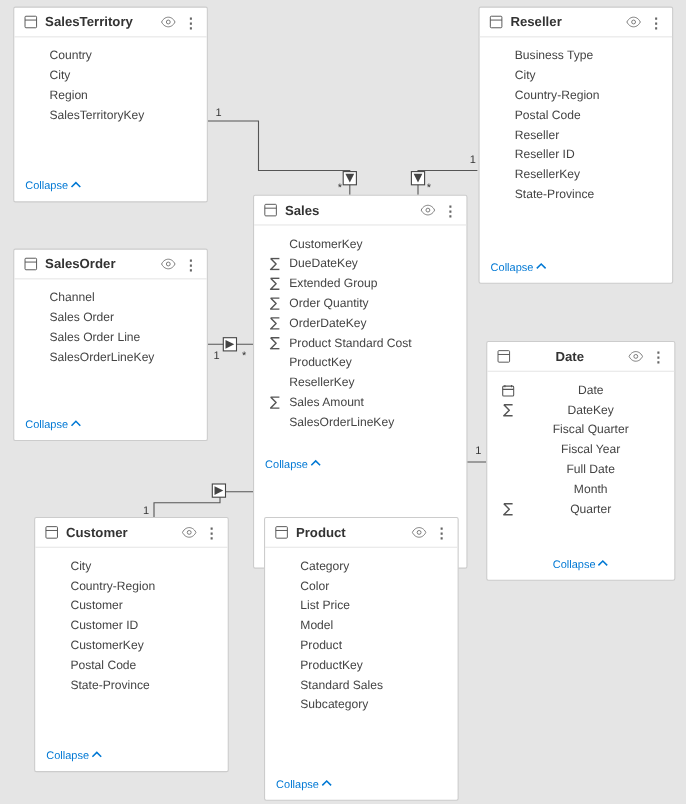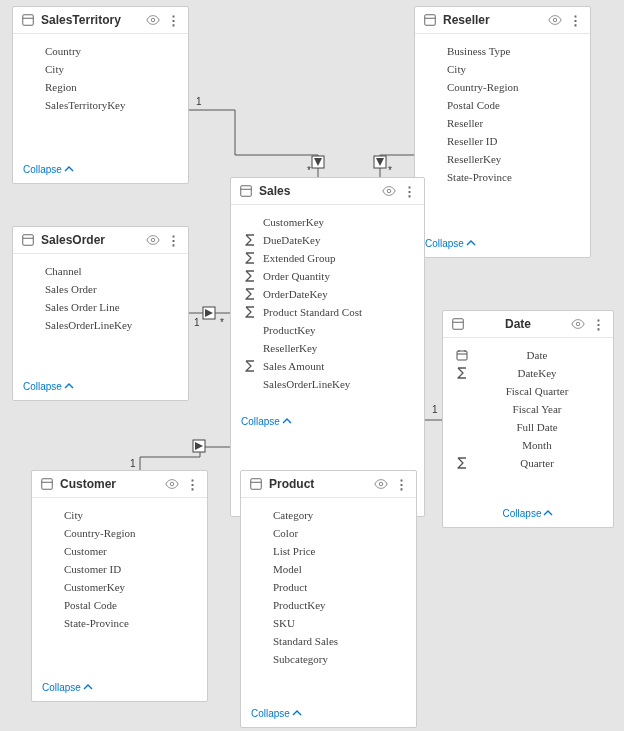--- a/index.html
+++ b/index.html
@@ -44,21 +44,20 @@
     display: inline-flex;
     align-items: center; justify-content: center;
   }
   .tbl-icon svg { width: 14px; height: 14px; }
   .eye, .dots { width: 14px; height: 14px; display:inline-flex; align-items:center; justify-content:center; color:#666; }
   .dots { font-weight:bold; letter-spacing:-1px; font-size:13px; }
   .fields {
     padding: 8px 12px 4px 10px;
     overflow-y: auto;
     flex: 1;
-    font-family: Liberation Serif, serif;
   }
   .field {
     display: flex;
     align-items: center;
     gap: 6px;
     padding: 3px 2px;
     color: #444;
   }
   .field .fname { flex: 1; }
   .ficon { width: 14px; display:inline-flex; align-items:center; justify-content:center; color:#555; }
@@ -88,21 +87,21 @@
   .card-label {
     font-size: 10px;
     fill: #333;
     font-family: "Segoe UI", sans-serif;
   }
   .endmark rect { fill:#fff; stroke:#444; stroke-width:1; }
   .endmark path { fill:#444; }
 
   
   .t-salesTerritory { left: 12px; top: 6px;  width: 177px; height: 178px; }
-  .t-reseller       { left: 414px; top: 6px;  width: 177px; height: 252px; }
+  .t-reseller       { left: 435px; top: 6px;  width: 177px; height: 252px; }
   .t-sales          { left: 230px; top: 177px; width: 195px; height: 340px; }
   .t-salesOrder     { left: 12px; top: 226px; width: 177px; height: 175px; }
   .t-customer       { left: 31px; top: 470px; width: 177px; height: 232px; }
   .t-product        { left: 240px; top: 470px; width: 177px; height: 258px; }
   .t-date           { left: 442px; top: 310px; width: 172px; height: 218px; text-align: center; }
 
   
   .t-sales .fields { max-height: 204px; }
   .t-sales .fields::-webkit-scrollbar { width: 5px; }
   .t-sales .fields::-webkit-scrollbar-thumb { background: #cfcfcf; border-radius: 3px; }
@@ -477,24 +476,20 @@
         <div class="field">
           <span class="ficon"></span>
           <span class="fname">Product</span>
         </div>
         <div class="field">
           <span class="ficon"></span>
           <span class="fname">ProductKey</span>
         </div>
         <div class="field">
           <span class="ficon"></span>
-          <span class="fname">SKU</span>
-        </div>
-        <div class="field">
-          <span class="ficon"></span>
           <span class="fname">Standard Sales</span>
         </div>
         <div class="field">
           <span class="ficon"></span>
           <span class="fname">Subcategory</span>
         </div>
       </div>
       <div class="collapse"><span>Collapse</span><span class="chev"><svg width="10" height="10" viewBox="0 0 10 10" fill="none" stroke="#0078d4" stroke-width="1.4">
             <path d="M1 7 L5 3 L9 7"></path>
           </svg></span></div>

